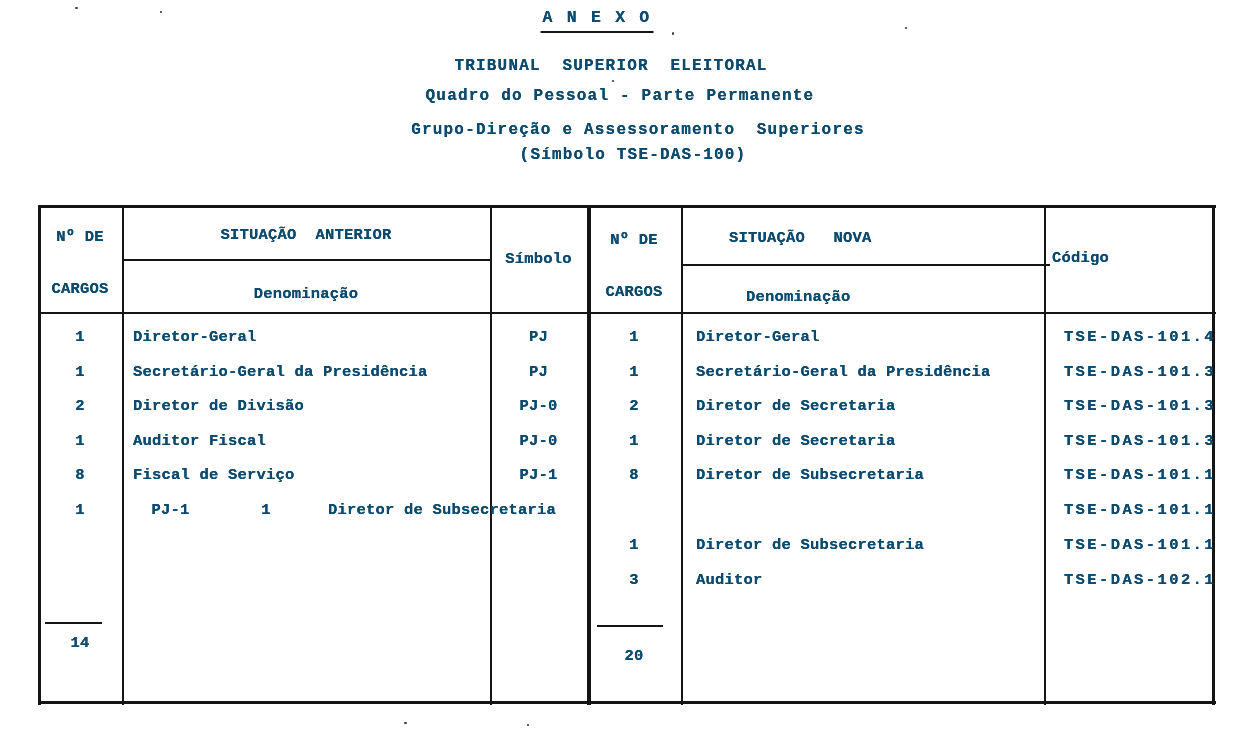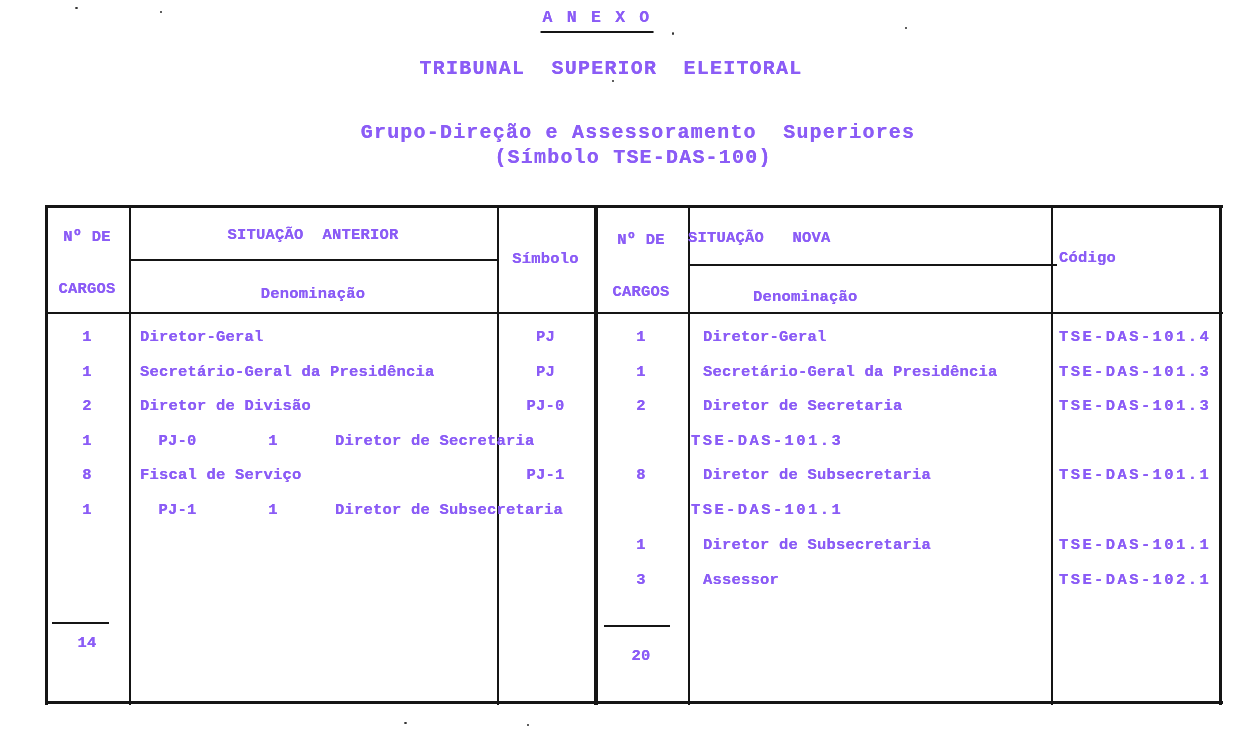--- a/index.html
+++ b/index.html
@@ -1,62 +1,63 @@
 <!DOCTYPE html>
 <html><head>
 <meta charset="utf-8">
 <style>
   html,body{margin:0;padding:0;background:#fff;}
   #canvas{
     position:relative;width:1236px;height:729px;background:#ffffff;overflow:hidden;
     font-family:"Liberation Mono","DejaVu Sans Mono",monospace;
-    color:#8b5cf6;font-weight:700;
+    color:#0c4a6e;font-weight:700;
   }
   
   #canvas *{box-sizing:border-box;}
   .ink{text-shadow:0 0 .45px currentColor;}
 
   
-  .hd{position:absolute;transform:translateX(-50%);white-space:pre;font-size:20px;letter-spacing:1.2px;}
+  .hd{position:absolute;transform:translateX(-50%);white-space:pre;font-size:16px;letter-spacing:1.2px;}
   .t1{left:597px;top:8px;font-size:16.5px;letter-spacing:2.2px;}
   .t1 .ul{display:inline-block;border-bottom:2.5px solid #151515;padding:0 2px 4px 2px;}
   .t2{left:611px;top:57px;}
   .t3{left:620px;top:87px;}
   .t4{left:638px;top:121px;}
   .t5{left:633px;top:146px;}
 
   
-  .tbl{position:absolute;left:45px;top:205px;width:1178px;height:500px;font-size:15.5px;letter-spacing:.2px;}
+  .tbl{position:absolute;left:38px;top:205px;width:1178px;height:500px;font-size:15.5px;letter-spacing:.2px;}
   .vl,.hl{position:absolute;background:#151515;}
   .vl{top:0;height:100%;width:2px;}
   .hl{height:2px;}
 
   .hc{position:absolute;white-space:pre;}
   .ctr{text-align:center;}
 
   .row{position:absolute;left:0;width:100%;display:flex;white-space:pre;}
   .c1{width:84px;text-align:center;}
   .c2{width:368px;padding-left:11px;}
   .c3{width:97px;text-align:center;}
   .c4{width:94px;text-align:center;}
   .c5{width:363px;padding-left:15px;}
-  .c6{flex:1;padding-left:8px;letter-spacing:2.4px;}
+  .c6{flex:1;letter-spacing:2.4px;text-align:right;}
 
   .sum{position:absolute;white-space:pre;}
 
   
   .speck{position:absolute;background:#2a2a2a;border-radius:50%;}
 </style>
 </head>
 <body>
 
 <div id="canvas">
 
   <div class="hd t1 ink"><span class="ul">A N E X O</span></div>
   <div class="hd t2 ink">TRIBUNAL  SUPERIOR  ELEITORAL</div>
+  <div class="hd t3 ink">Quadro do Pessoal - Parte Permanente</div>
   <div class="hd t4 ink">Grupo-Direção e Assessoramento  Superiores</div>
   <div class="hd t5 ink">(Símbolo TSE-DAS-100)</div>
 
   <div class="tbl">
 
     <div class="hl" style="left:0;top:0;width:100%;height:3px"></div>
     <div class="hl" style="left:0;top:496px;width:100%;height:3px"></div>
     <div class="vl" style="left:0;width:2.5px"></div>
     <div class="vl" style="left:1174px;width:2.5px"></div>
     <div class="vl" style="left:84px"></div>
@@ -68,21 +69,21 @@
     <div class="hl" style="left:643px;top:59px;width:369px"></div>
     <div class="hl" style="left:0;top:107px;width:100%"></div>
 
     <div class="hc ctr ink" style="left:0;top:23px;width:84px">Nº DE</div>
     <div class="hc ctr ink" style="left:0;top:75px;width:84px">CARGOS</div>
     <div class="hc ctr ink" style="left:84px;top:21px;width:368px">SITUAÇÃO  ANTERIOR</div>
     <div class="hc ctr ink" style="left:84px;top:80px;width:368px">Denominação</div>
     <div class="hc ctr ink" style="left:452px;top:45px;width:97px">Símbolo</div>
     <div class="hc ctr ink" style="left:549px;top:26px;width:94px">Nº DE</div>
     <div class="hc ctr ink" style="left:549px;top:78px;width:94px">CARGOS</div>
-    <div class="hc ink" style="left:643px;top:24px;">SITUAÇÃO   NOVA</div>
+    <div class="hc ink" style="left:643px;top:24px;padding-left:48px">SITUAÇÃO   NOVA</div>
     <div class="hc ink" style="left:643px;top:83px;padding-left:65px">Denominação</div>
     <div class="hc ink" style="left:1006px;top:44px;padding-left:8px">Código</div>
 
     <div class="row ink" style="top:123px">
       <div class="c1">1</div>
       <div class="c2">Diretor-Geral</div>
       <div class="c3">PJ</div>
       <div class="c4">1</div>
       <div class="c5">Diretor-Geral</div>
       <div class="c6">TSE-DAS-101.4</div>
@@ -98,20 +99,21 @@
     <div class="row ink" style="top:192px">
       <div class="c1">2</div>
       <div class="c2">Diretor de Divisão</div>
       <div class="c3">PJ-0</div>
       <div class="c4">2</div>
       <div class="c5">Diretor de Secretaria</div>
       <div class="c6">TSE-DAS-101.3</div>
     </div>
     <div class="row ink" style="top:227px">
       <div class="c1">1</div>
+      <div class="c2">Auditor Fiscal</div>
       <div class="c3">PJ-0</div>
       <div class="c4">1</div>
       <div class="c5">Diretor de Secretaria</div>
       <div class="c6">TSE-DAS-101.3</div>
     </div>
     <div class="row ink" style="top:261px">
       <div class="c1">8</div>
       <div class="c2">Fiscal de Serviço</div>
       <div class="c3">PJ-1</div>
       <div class="c4">8</div>
@@ -131,21 +133,21 @@
       <div class="c3"></div>
       <div class="c4">1</div>
       <div class="c5">Diretor de Subsecretaria</div>
       <div class="c6">TSE-DAS-101.1</div>
     </div>
     <div class="row ink" style="top:366px">
       <div class="c1"></div>
       <div class="c2"></div>
       <div class="c3"></div>
       <div class="c4">3</div>
-      <div class="c5">Assessor</div>
+      <div class="c5">Auditor</div>
       <div class="c6">TSE-DAS-102.1</div>
     </div>
 
     <div class="hl" style="left:7px;top:417px;width:57px"></div>
     <div class="sum ctr ink" style="left:0;top:429px;width:84px">14</div>
     <div class="hl" style="left:559px;top:420px;width:66px"></div>
     <div class="sum ctr ink" style="left:549px;top:442px;width:94px">20</div>
   </div>
 
   <div class="speck" style="left:75px;top:7px;width:3px;height:2px"></div>

